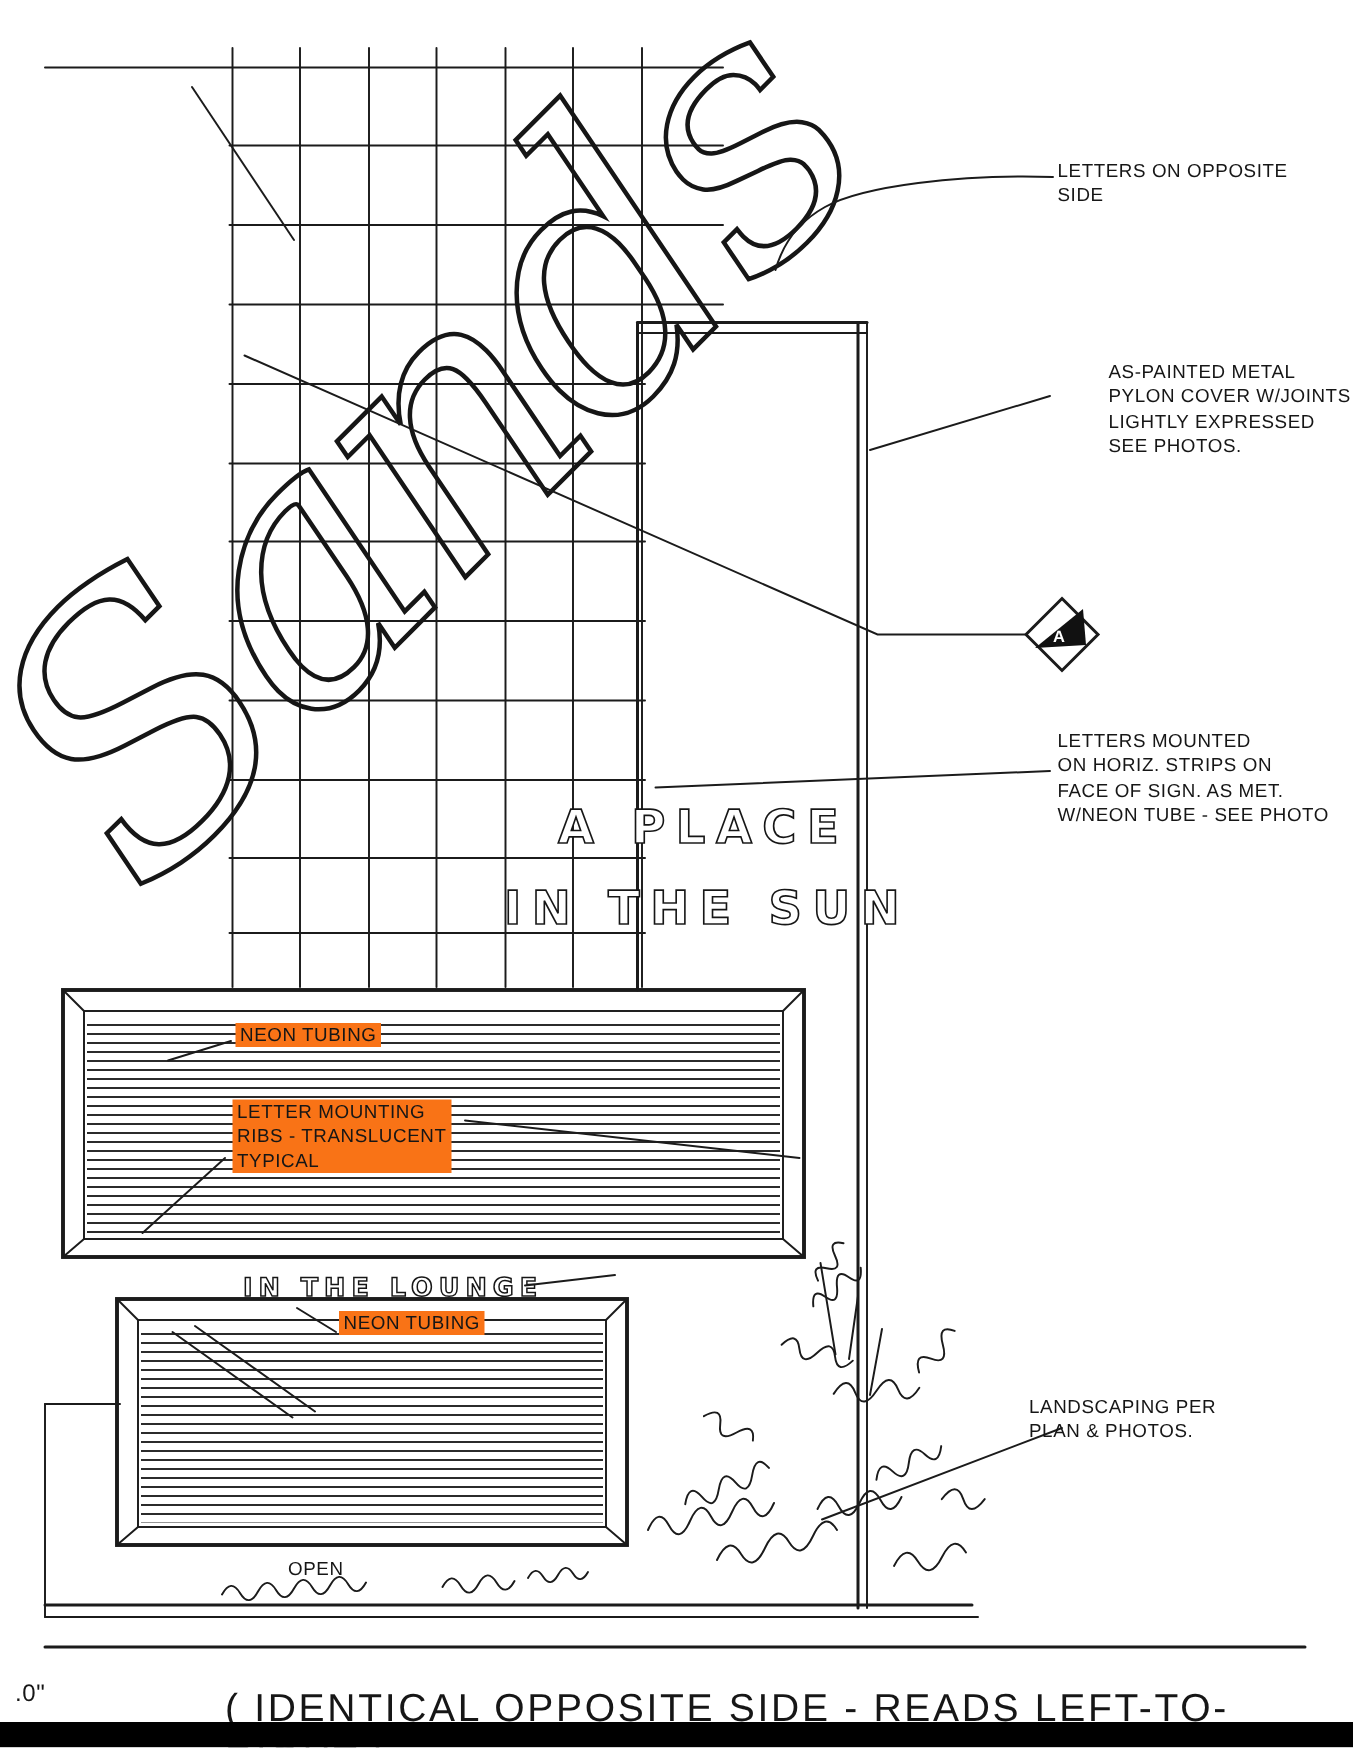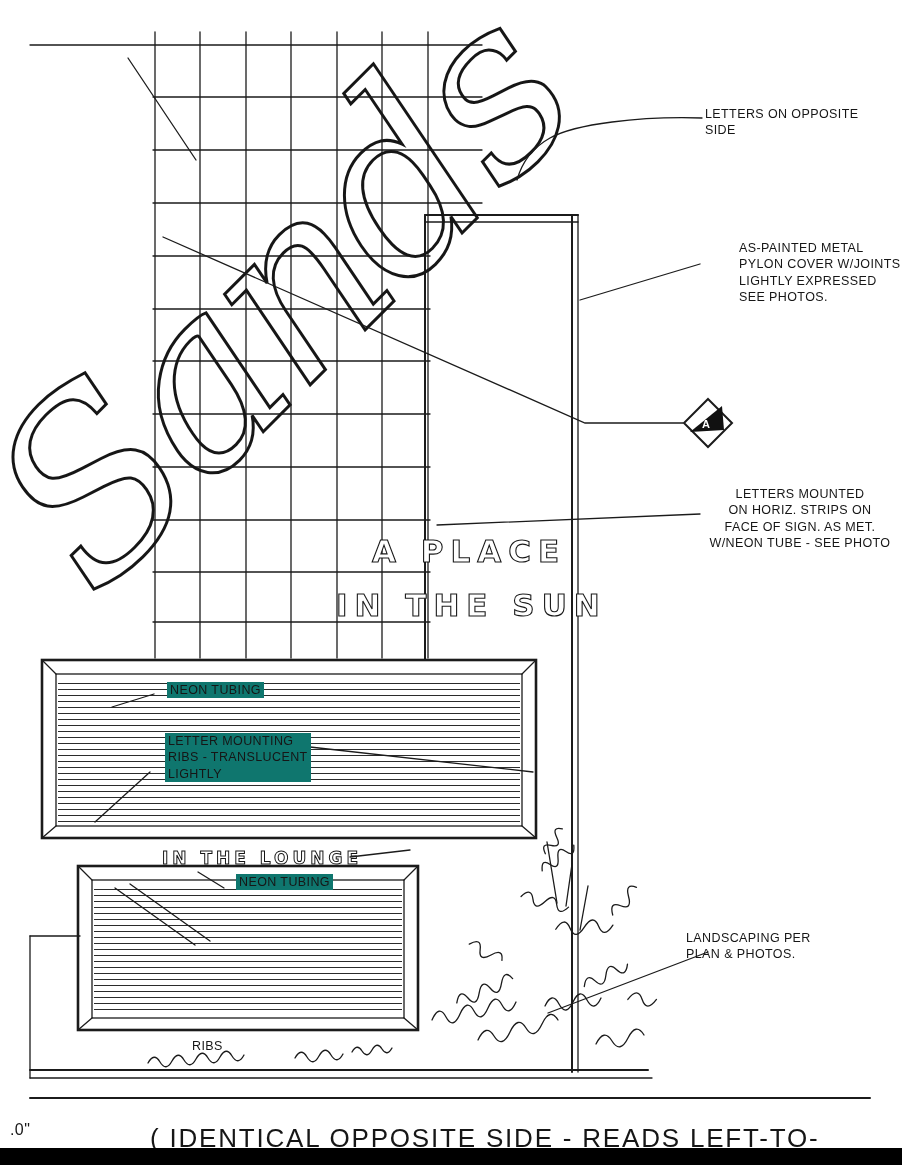--- a/index.html
+++ b/index.html
@@ -10,21 +10,21 @@
   .louvers{
     position:absolute;z-index:1;
     background:repeating-linear-gradient(180deg,#ffffff 0px,#ffffff 4.8px,#2b2b2b 4.8px,#2b2b2b 6px);
   }
   svg.draw{position:absolute;left:0;top:0;z-index:2;}
   .hand{
     position:absolute;z-index:3;color:#161616;
     font-size:12.5px;line-height:1.3;letter-spacing:.4px;
     white-space:pre-line;font-family:Liberation Sans, sans-serif;
   }
-  .onwhite{background:#0f766e;padding:0 3px;margin-left:10px;}
+  .onwhite{background:#f97316;padding:0 3px;}
   .caption{font-size:26px;letter-spacing:1.8px;margin-top:20px;}
   .scale{font-size:16px;}
   .bottom-bar{position:absolute;left:0;top:1148px;width:902px;height:17px;background:#000;z-index:4;}
 
   
   .ln{stroke:#1b1b1b;fill:none;stroke-linecap:round;}
   .w1{stroke-width:1.3;} .w2{stroke-width:2;} .w3{stroke-width:2.6;}
   .script{
     font-family:"DejaVu Serif",serif;font-style:italic;font-size:240px;
     letter-spacing:-10px;fill:none;stroke:#161616;stroke-width:3px;
@@ -159,31 +159,31 @@
       <path class="ln w1" d="M352,1052 q5,-9 10,-1 t10,-1 t10,-1 t10,-1"></path>
     </g>
   </svg>
 
   <div class="hand" style="left:705px;top:106px;width:170px;">LETTERS ON OPPOSITE
 SIDE</div>
   <div class="hand" style="left:739px;top:240px;width:180px;">AS-PAINTED METAL
 PYLON COVER W/JOINTS
 LIGHTLY EXPRESSED
 SEE PHOTOS.</div>
-  <div class="hand" style="left:705px;top:486px;width:190px;text-align:center;">LETTERS MOUNTED
+  <div class="hand" style="left:705px;top:486px;width:190px;">LETTERS MOUNTED
 ON HORIZ. STRIPS ON
 FACE OF SIGN. AS MET.
 W/NEON TUBE - SEE PHOTO</div>
   <div class="hand" style="left:686px;top:930px;width:170px;">LANDSCAPING PER
 PLAN &amp; PHOTOS.</div>
 
   <div class="hand onwhite" style="left:157px;top:682px;">NEON TUBING</div>
   <div class="hand onwhite" style="left:155px;top:733px;">LETTER MOUNTING
 RIBS - TRANSLUCENT
-LIGHTLY</div>
+TYPICAL</div>
   <div class="hand onwhite" style="left:226px;top:874px;">NEON TUBING</div>
-  <div class="hand" style="left:192px;top:1038px;">RIBS</div>
+  <div class="hand" style="left:192px;top:1038px;">OPEN</div>
 
   <div class="hand caption" style="left:150px;top:1102px;">( IDENTICAL OPPOSITE SIDE - READS LEFT-TO-RIGHT )</div>
   <div class="hand scale" style="left:10px;top:1120px;">.0"</div>
 
   <div class="bottom-bar"></div>
 </div>
 
 </body></html>

